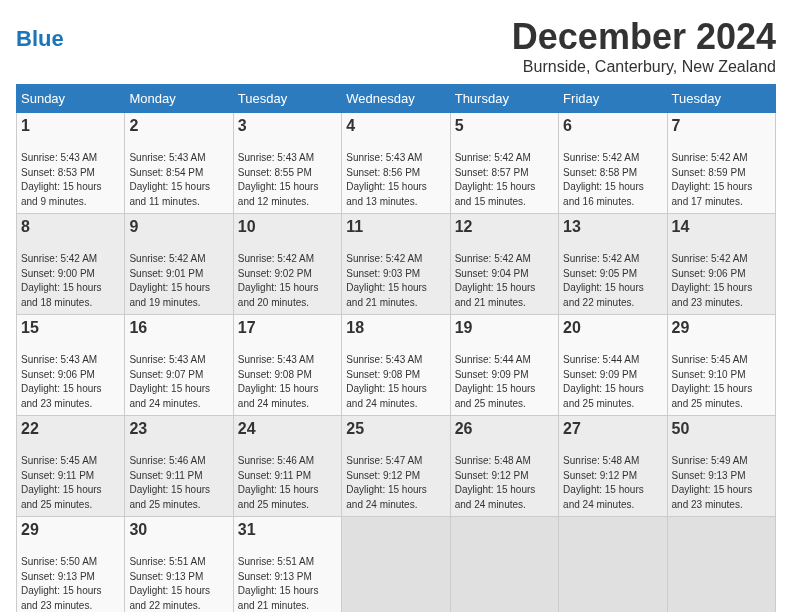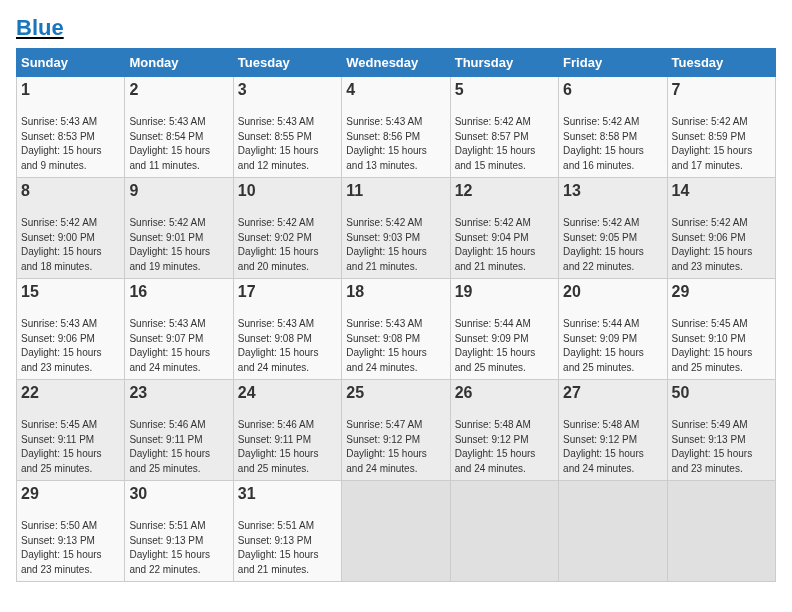--- a/index.html
+++ b/index.html
@@ -35,21 +35,21 @@
       width: 100%;
       border-collapse: collapse;
       font-size: 11px;
     }
     thead tr th {
       background: #2d7bbf;
       color: #fff;
       padding: 6px 4px;
       text-align: left;
       font-size: 13px;
-      font-weight: bold;
+      font-weight: normal;
       border: 1px solid #2d7bbf;
     }
     tbody tr td {
       border: 1px solid #ccc;
       vertical-align: top;
       padding: 4px;
       width: 108px;
       min-height: 80px;
     }
     tbody tr:nth-child(odd) td { background: #f9f9f9; }
@@ -67,23 +67,27 @@
       line-height: 1.45;
       margin-top: 16px;
     }
     td.empty { background: #e0e0e0 !important; }
   </style>
 </head>
 <body>
 
 <div class="header">
   <div class="logo">
-    <div style="display:flex;align-items:center;margin-top:0px;text-decoration:underline;">
+    <div style="display:flex;align-items:center;margin-top:11px;">
       <span class="logo-text" style="color:#1a75bb;font-size:22px;font-weight:bold;">Blue</span>
     </div>
+  </div>
+  <div class="title-block">
+    <h1>December 2024</h1>
+    <h2>Burnside, Canterbury, New Zealand</h2>
   </div>
 </div>
 
 <table>
   <thead>
     <tr>
     <th>Sunday</th>
         <th>Monday</th>
         <th>Tuesday</th>
         <th>Wednesday</th>

